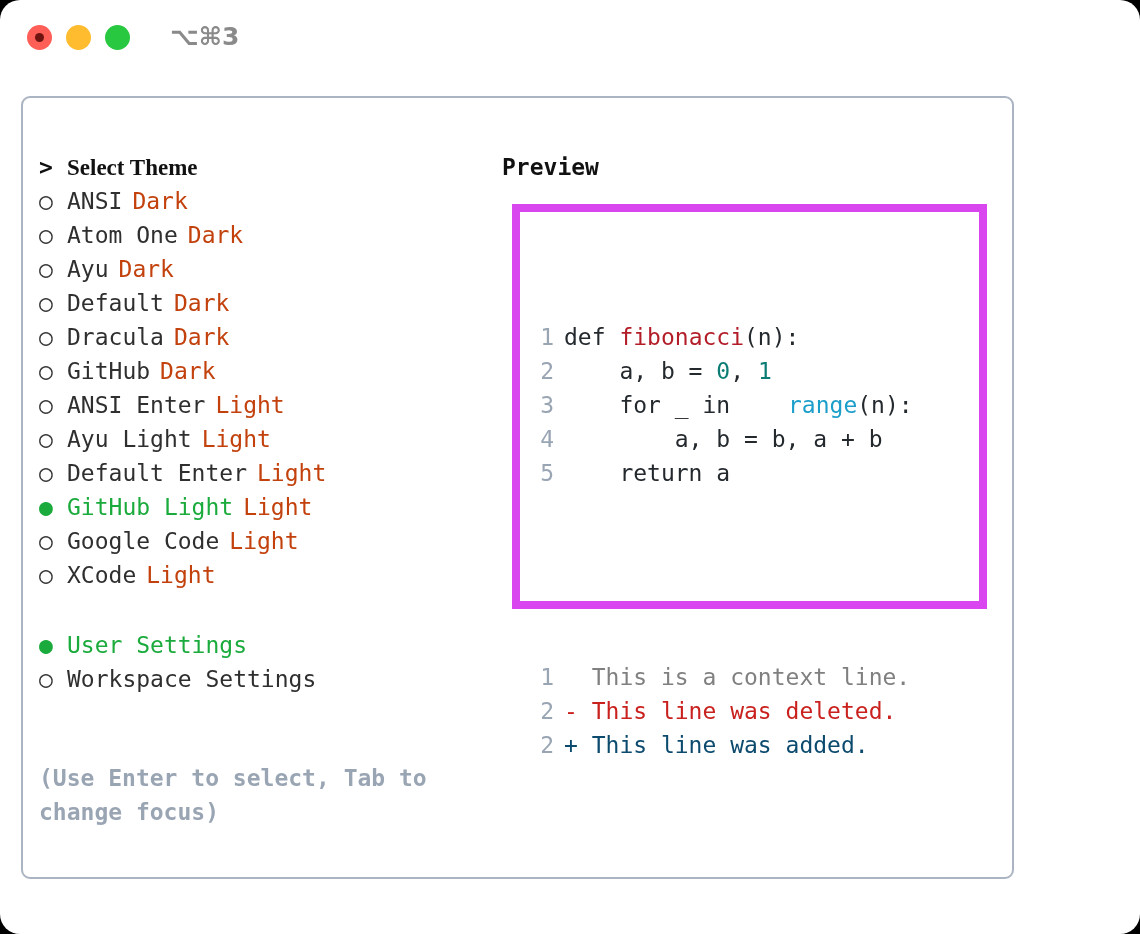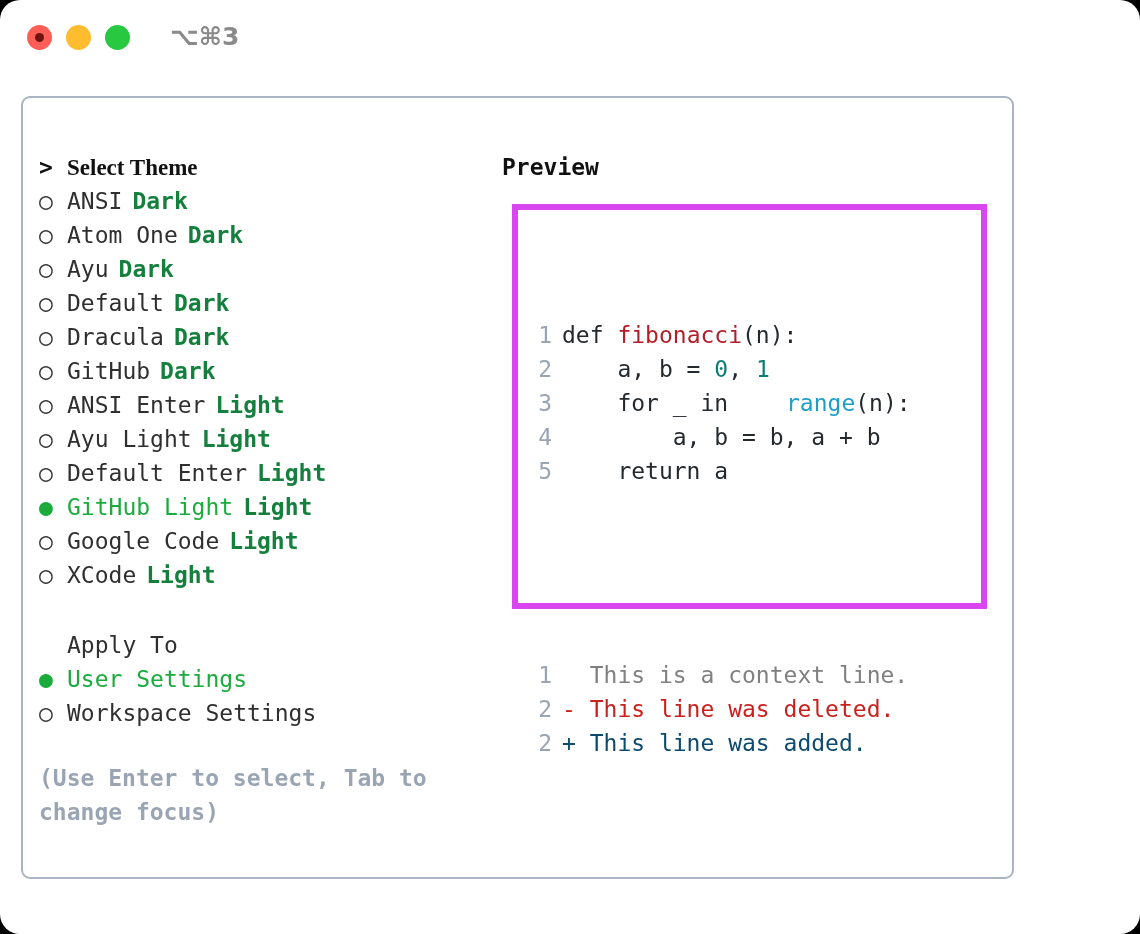--- a/index.html
+++ b/index.html
@@ -131,23 +131,22 @@
   }
 
   .label {
     color: #2f2f2f;
     text-align: right;
   }
   .label.selected {
     color: #1aab3c;
   }
   .tag {
-    color: #15803d;
+    color: #c2410c;
     margin-left: 10px;
-    font-weight: bold;
   }
 
   .section-gap {
     height: 36px;
   }
   .section-label {
     color: #2f2f2f;
   }
 
   .hint {
@@ -174,21 +173,21 @@
     font-weight: bold;
     color: #111111;
     line-height: 34px;
   }
   .preview-box {
     position: absolute;
     left: 10px;
     top: 54px;
     width: 475px;
     height: 405px;
-    border: 6px solid #d946ef;
+    border: 8px solid #d946ef;
     box-sizing: border-box;
     background: #ffffff;
   }
 
   .code {
     position: absolute;
     left: 8px;
     top: 40px;
     right: 4px;
     font-size: 23px;
@@ -242,23 +241,20 @@
           <div class="row"><span class="bullet">○</span><span class="label">ANSI Enter</span><span class="tag">Light</span></div>
           <div class="row"><span class="bullet">○</span><span class="label">Ayu Light</span><span class="tag">Light</span></div>
           <div class="row"><span class="bullet">○</span><span class="label">Default Enter</span><span class="tag">Light</span></div>
           <div class="row"><span class="bullet on">●</span><span class="label selected">GitHub Light</span><span class="tag">Light</span></div>
           <div class="row"><span class="bullet">○</span><span class="label">Google Code</span><span class="tag">Light</span></div>
           <div class="row"><span class="bullet">○</span><span class="label">XCode</span><span class="tag">Light</span></div>
         </div>
 
       <div class="section-gap"></div>
 
-      <div class="row">
-        <span class="bullet empty">○</span><span class="section-label">Apply To</span>
-      </div>
       <div id="apply-rows">
           <div class="row"><span class="bullet on">●</span><span class="label selected">User Settings</span></div>
           <div class="row"><span class="bullet">○</span><span class="label">Workspace Settings</span></div>
         </div>
     </div>
 
     <div class="hint">(Use Enter to select, Tab to change focus)</div>
 
     <div class="right-col">
       <div class="preview-title">Preview</div>

